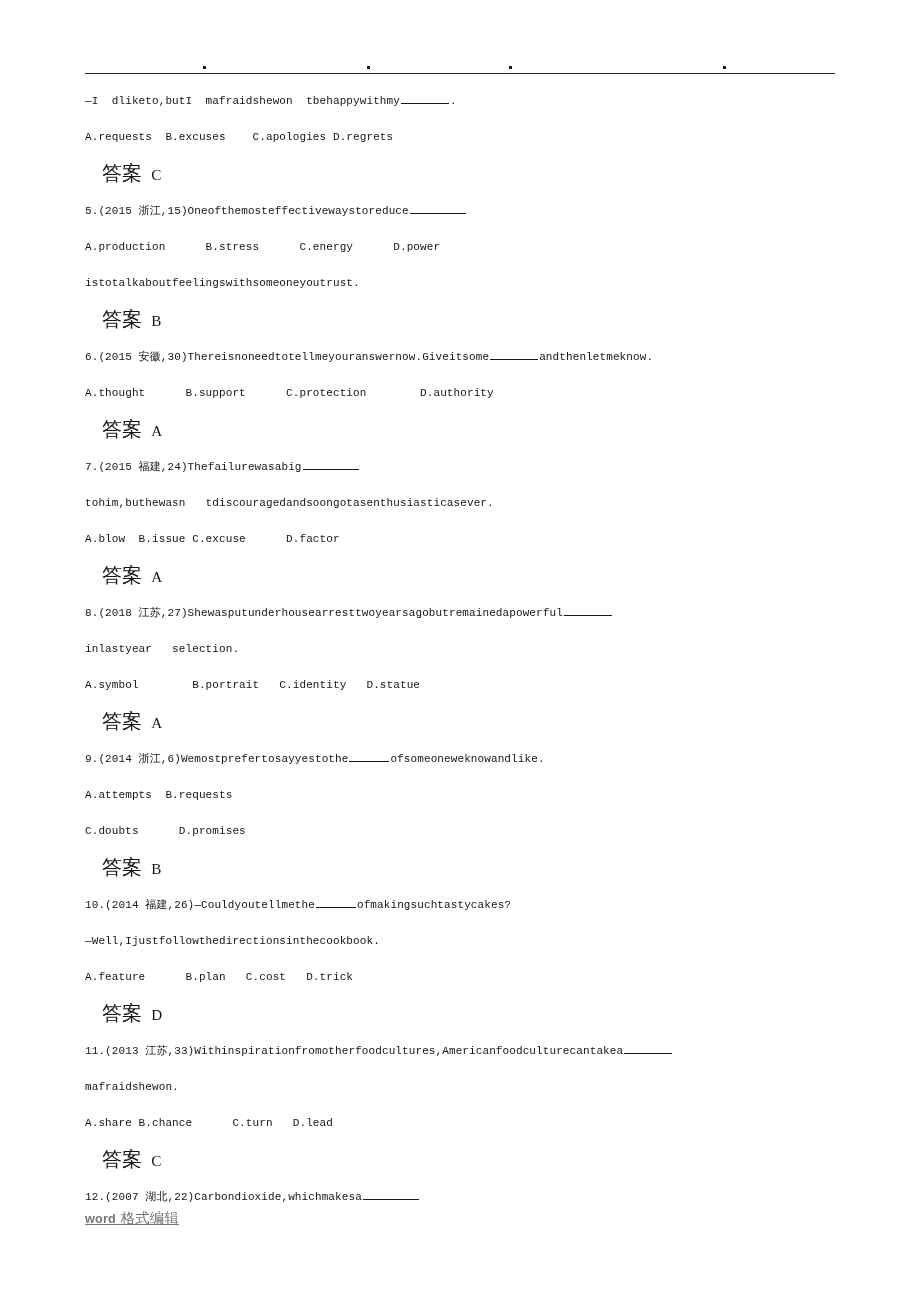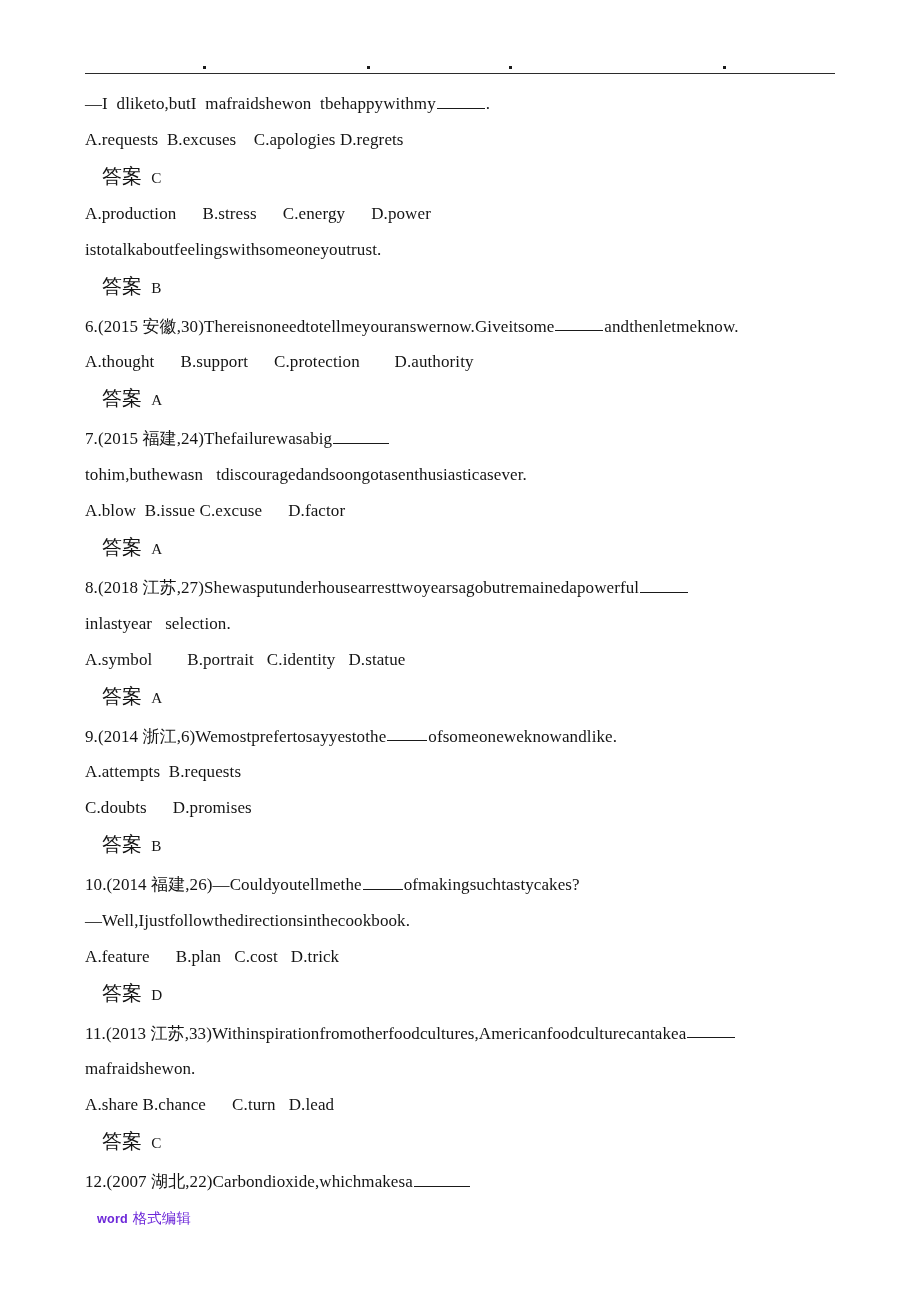--- a/index.html
+++ b/index.html
@@ -53,26 +53,27 @@
 
   
   .content {
     position: absolute;
     left: 85px;
     top: 92px;
     width: 760px;
   }
 
   .line {
-    font-size: 17px;
+    font-size: 11px;
     line-height: 18px;
     letter-spacing: 0.1px;
     white-space: pre-wrap;
     color: #141414;
     margin: 0 0 18px 0;
+    font-family: Liberation Mono, monospace;
   }
   .line.qline { margin-bottom: 18px; }
   .line.opts  { margin-bottom: 18px; }
   .line.answer {
     margin-bottom: 18px;
     padding-left: 17px;
     font-family: "Liberation Sans", "DejaVu Sans", sans-serif;
     font-size: 14.6px;
   }
   .line.answer .ans-label {
@@ -95,26 +96,27 @@
     height: 0.92em;
     margin: 0 1px;
   }
   .blank.w1 { width: 40px; }
   .blank.w2 { width: 48px; }
   .blank.w3 { width: 56px; }
 
   
   .footer {
     position: absolute;
-    left: 97px;
+    left: 85px;
     top: 1209px;
     font-family: "DejaVu Sans", "Liberation Sans", sans-serif;
     font-size: 12.8px;
-    color: #6d28d9;
+    color: #737373;
     letter-spacing: 0.2px;
+    text-decoration: underline;
   }
   .footer .fw {
     font-family: "Liberation Sans", "DejaVu Sans", sans-serif;
     font-weight: bold;
     font-size: 12.6px;
   }
 </style>
 </head>
 <body>
 
@@ -127,20 +129,21 @@
         <span class="header-dot" style="left: 424px; background: rgb(27, 27, 27);"></span>
         <span class="header-dot" style="left: 638px; background: rgb(27, 27, 27);"></span>
       </div>
     <div class="header-rule"></div>
   </div>
 
   <div class="content" id="content">
       <div class="line qline"><span>—I  dliketo,butI  mafraidshewon  tbehappywithmy</span><span class="blank w2"></span><span>.</span></div>
       <div class="line opts">A.requests  B.excuses    C.apologies D.regrets</div>
       <div class="line answer"><span class="ans-label">答案</span><span class="ans-value">C</span></div>
+      <div class="line qline"><span>5.(2015 浙江,15)Oneofthemosteffectivewaystoreduce</span><span class="blank w3"></span></div>
       <div class="line opts">A.production      B.stress      C.energy      D.power</div>
       <div class="line qline"><span>istotalkaboutfeelingswithsomeoneyoutrust.</span></div>
       <div class="line answer"><span class="ans-label">答案</span><span class="ans-value">B</span></div>
       <div class="line qline"><span>6.(2015 安徽,30)Thereisnoneedtotellmeyouranswernow.Giveitsome</span><span class="blank w2"></span><span>andthenletmeknow.</span></div>
       <div class="line opts">A.thought      B.support      C.protection        D.authority</div>
       <div class="line answer"><span class="ans-label">答案</span><span class="ans-value">A</span></div>
       <div class="line qline"><span>7.(2015 福建,24)Thefailurewasabig</span><span class="blank w3"></span></div>
       <div class="line qline"><span>tohim,buthewasn   tdiscouragedandsoongotasenthusiasticasever.</span></div>
       <div class="line opts">A.blow  B.issue C.excuse      D.factor</div>
       <div class="line answer"><span class="ans-label">答案</span><span class="ans-value">A</span></div>

